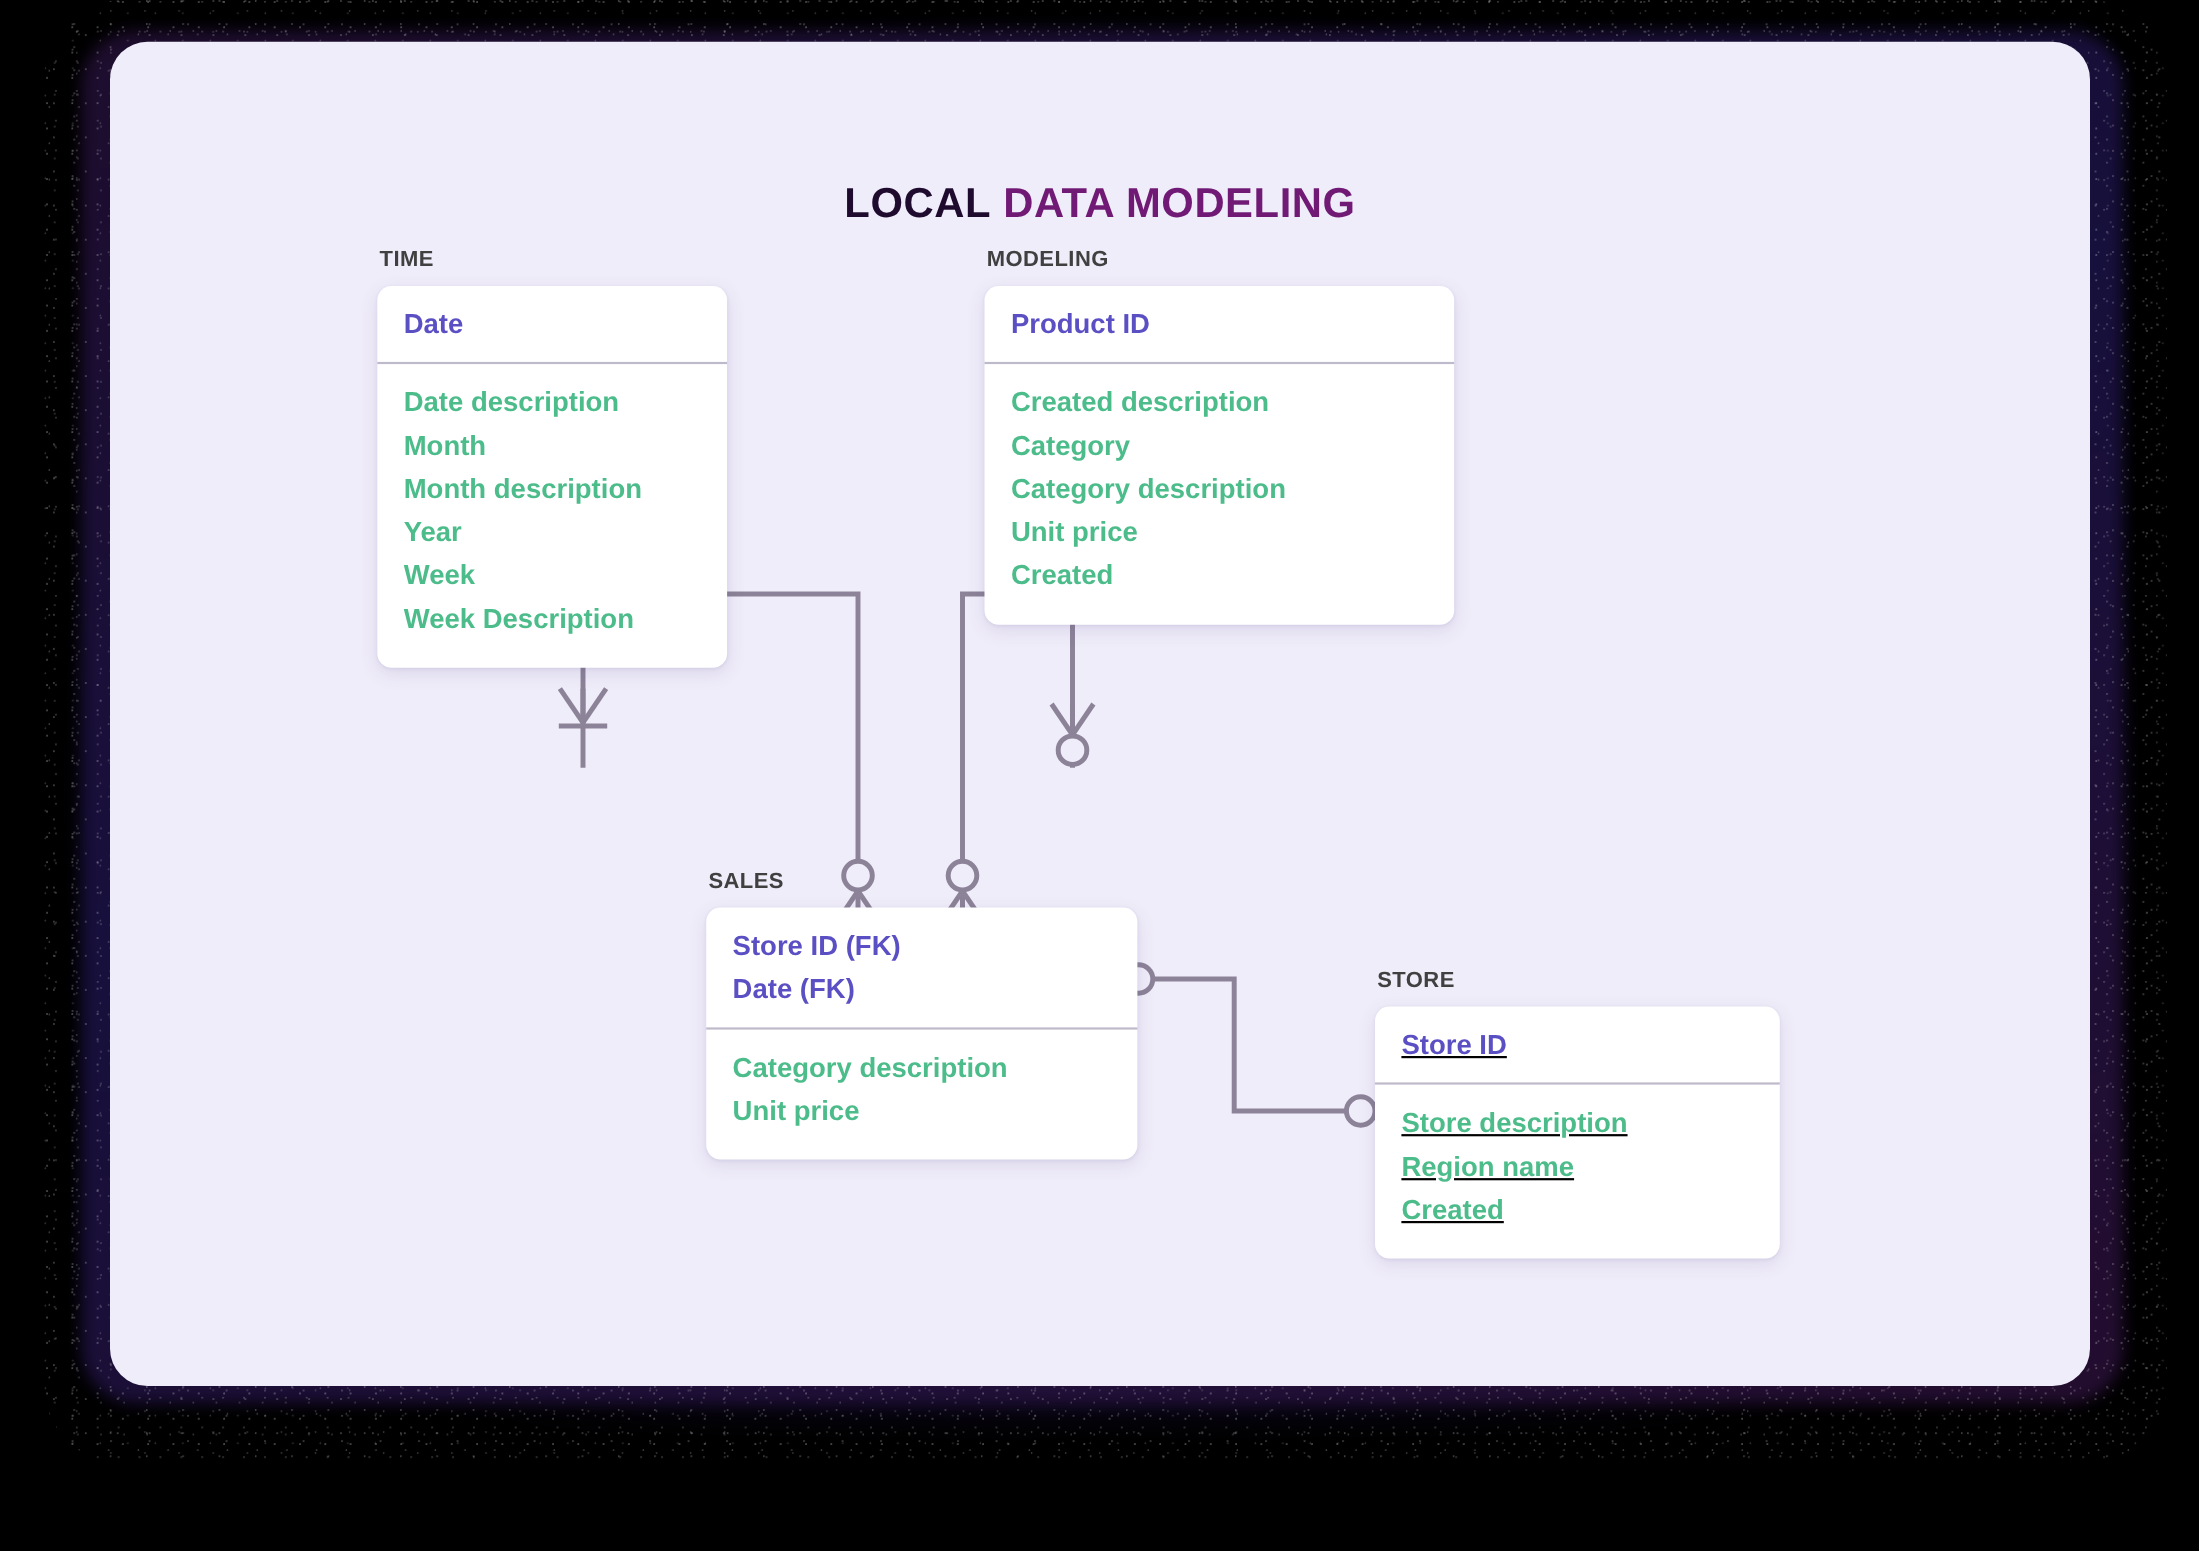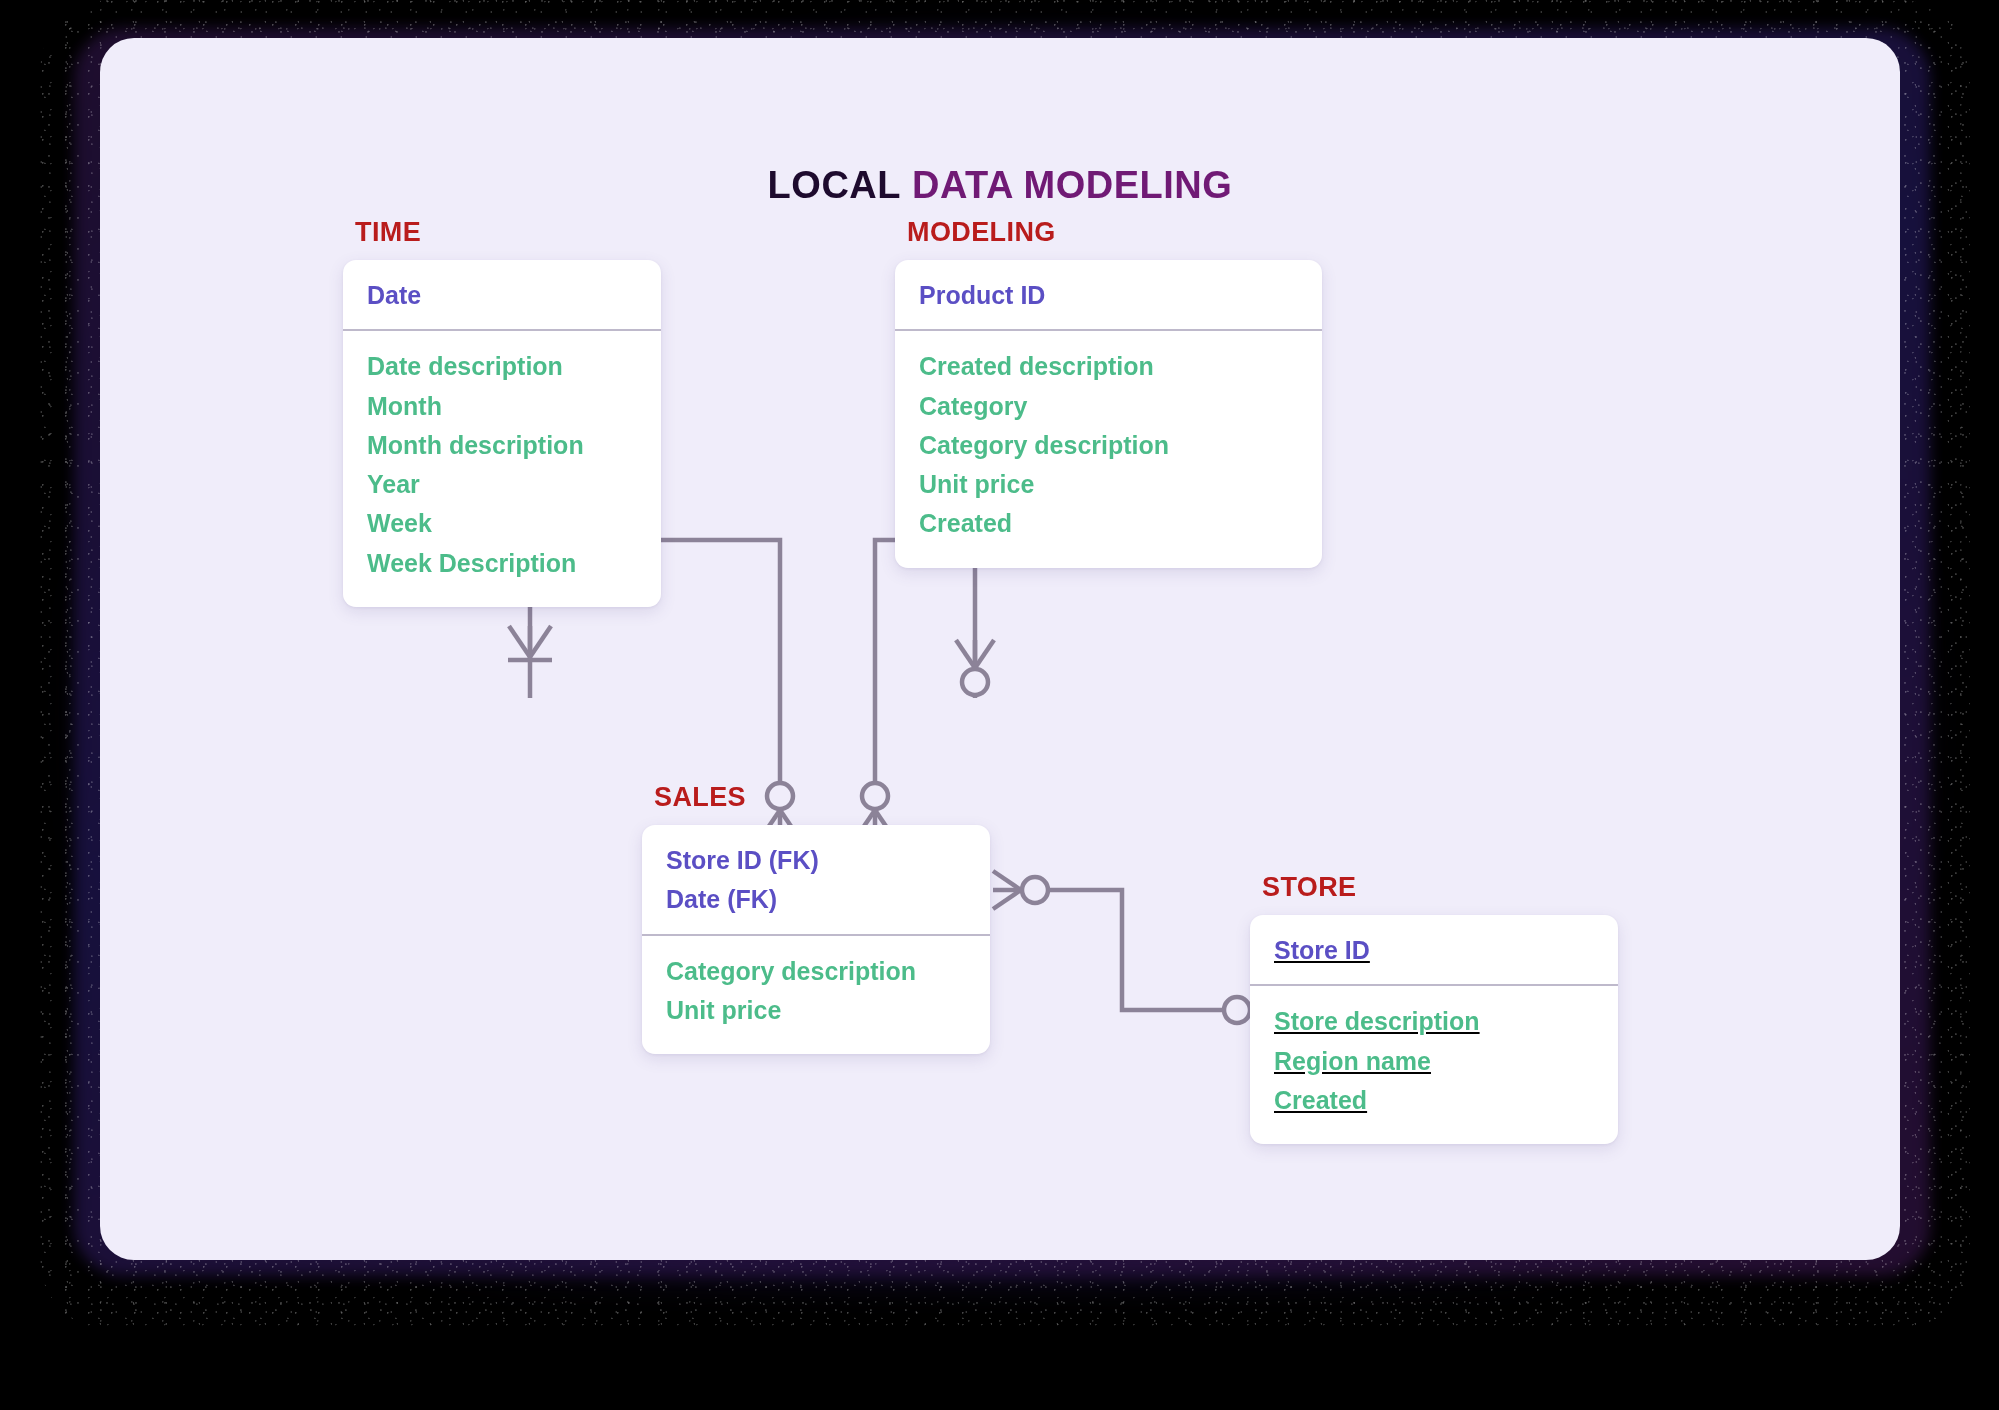--- a/index.html
+++ b/index.html
@@ -64,23 +64,23 @@
     text-align:center;
     font-size:38px; font-weight:bold; letter-spacing:0.5px;
     white-space:nowrap;
   }
   .title .t-dark  { color:#1E0B2E; }
   .title .t-green { color:#701a75; }
 
   
   .entity { position:absolute; }
   .entity-title {
-    position:absolute; left:12px; bottom:100%;
+    position:absolute; left:2px; bottom:100%;
     margin-bottom:12px;
-    font-size:27px; font-weight:bold; color:#b91c1c;
+    font-size:20px; font-weight:bold; color:#404040;
     letter-spacing:.4px; white-space:nowrap;
   }
   .card {
     background:#FFFFFF;
     border-radius:13px;
     box-shadow:0 5px 16px rgba(80,60,130,0.13), 0 1px 3px rgba(80,60,130,0.08);
     padding:0;
     position:relative;
   }
   .sect { padding:16px 24px 24px 24px; }
@@ -199,21 +199,21 @@
         <div class="sect">
           <div class="field attr">Created description</div>
           <div class="field attr">Category</div>
           <div class="field attr">Category description</div>
           <div class="field attr">Unit price</div>
           <div class="field attr">Created</div>
         </div>
       </div>
     </div>
 
-    <div class="entity" style="left:542px; top:787px; width:348px;border-radius:12px;">
+    <div class="entity" style="left:542px; top:787px; width:392px;border-radius:12px;">
       <div class="entity-title">SALES</div>
       <div class="card">
         <div class="sect keys">
           <div class="field pk">Store ID (FK)</div>
           <div class="field pk">Date (FK)</div>
         </div>
         <div class="divider"></div>
         <div class="sect">
           <div class="field attr">Category description</div>
           <div class="field attr">Unit price</div>

